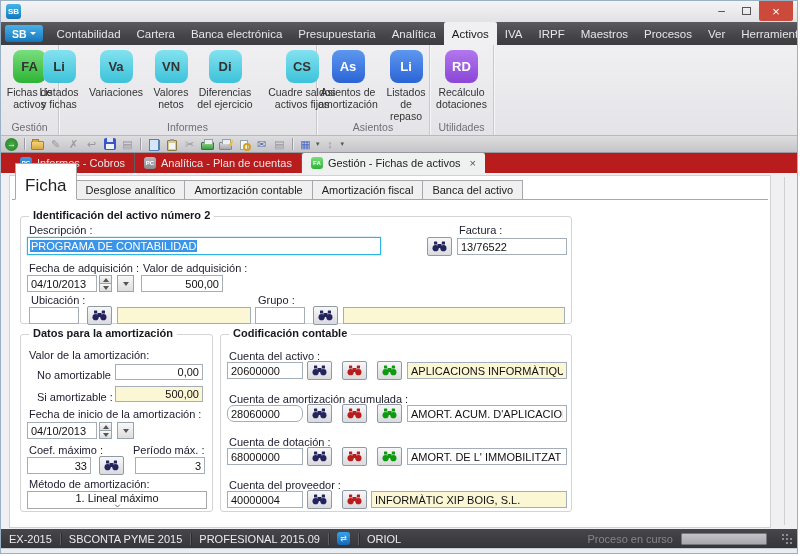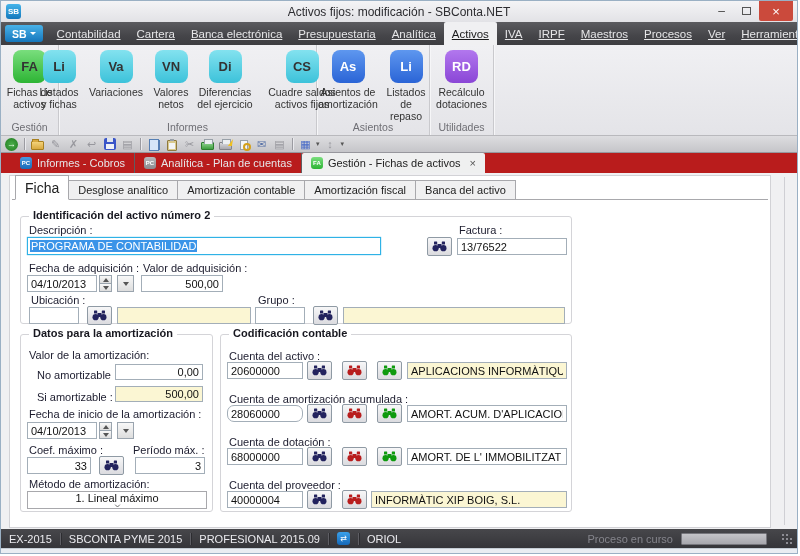--- a/index.html
+++ b/index.html
@@ -11,21 +11,21 @@
   .app-logo{width:15px;height:15px;margin-left:5px;border-radius:3px;background:linear-gradient(#45b4ea,#1478bc);color:#fff;font-size:8px;font-weight:bold;display:flex;align-items:center;justify-content:center;}
   .title{position:absolute;left:50%;transform:translateX(-50%);font-size:12px;color:#2c2c30;white-space:nowrap;}
   .winbtns{margin-left:auto;display:flex;align-items:flex-start;height:100%;}
   .wbtn{width:25px;height:20px;display:flex;align-items:center;justify-content:center;font-size:12px;color:#444;cursor:pointer;}
   .wbtn .maxglyph{width:9px;height:8px;border:1px solid #555;}
   .wbtn.close{width:34px;background:#cb4a3c;color:#fff;font-size:13px;border-radius:0 0 2px 2px;margin-right:4px;}
 
   
   .menubar{position:absolute;left:0;top:21px;right:0;height:23px;background:linear-gradient(#5b5b5f,#454549 60%,#3d3d41);display:flex;align-items:stretch;}
   .sb-btn{display:flex;align-items:center;gap:3px;margin:3px 6px 3px 4px;padding:0 7px;border-radius:3px;background:linear-gradient(#49b2e8,#1576bc);color:#fff;font-size:10.5px;font-weight:bold;cursor:pointer;}
-  .mitem{display:flex;align-items:center;padding:10px 8px;font-size:11.5px;color:#e6e6e8;cursor:pointer;white-space:nowrap;text-decoration:underline;}
+  .mitem{display:flex;align-items:center;padding:10px 8px;font-size:11.5px;color:#e6e6e8;cursor:pointer;white-space:nowrap;}
   .mitem.active{background:#f0f0f2;color:#1a1a1a;border-radius:2px 2px 0 0;}
   .m-arrow{font-size:7px;color:#d8d8dc;}
 
   
   .ribbon{position:absolute;left:0;top:44px;right:0;height:91px;background:linear-gradient(#f0f0f3,#e4e4e8);border-bottom:1px solid #b9b9bd;display:flex;}
   .rgroup{position:relative;height:100%;border-right:1px solid #c9c9cd;box-shadow:1px 0 0 #f6f6f8;display:flex;justify-content:center;}
   .rbtns{display:flex;align-items:flex-start;padding-top:5px;}
   .rbtn{display:flex;flex-direction:column;align-items:center;padding:0 2px;cursor:pointer;}
   .rico{width:33px;height:33px;border-radius:8px;display:flex;align-items:center;justify-content:center;font-weight:bold;font-size:13px;}
   .rico.green{background:linear-gradient(#79de7d,#2db434);color:#333;}
@@ -71,21 +71,21 @@
   .dtico.greeni{background:linear-gradient(#79de7d,#2db434);}
   .dtclose{margin-left:4px;font-size:11px;color:#555;cursor:pointer;}
 
   
   .content{position:absolute;left:0;top:172px;right:0;height:358px;background:#f0f0f2;}
   .panel{position:absolute;left:8px;top:2px;width:762px;bottom:3px;background:#fff;border:1px solid #d2d2d6;}
   .vline{position:absolute;right:12px;top:4px;bottom:6px;width:1px;background:#cfcfd4;}
   .formtabs{position:absolute;left:5px;top:4px;display:flex;align-items:flex-end;height:20px;}
   .ftab{padding:3px 9px 3px 9px;font-size:11px;color:#222;background:#f0f0f1;border:1px solid #a8a8ac;border-left:none;cursor:pointer;}
   .ftab:first-child{border-left:1px solid #a8a8ac;}
-  .ftab.active{background:#fff;border-bottom:1px solid #fff;padding-top:4px;font-size:14px;position:relative;z-index:2;}
+  .ftab.active{background:#fff;border-bottom:1px solid #fff;padding-top:12px;font-size:17px;position:relative;z-index:2;}
   .tabpage{position:absolute;left:2px;right:2px;top:23px;bottom:2px;background:#fff;border-top:1px solid #a8a8ac;}
 
   .gb{position:absolute;border:1px solid #d4d4d8;border-radius:3px;background:#fff;}
   .gtitle{position:absolute;top:-8px;left:8px;background:#fff;padding:0 4px;font-size:11px;font-weight:bold;color:#17171f;white-space:nowrap;}
   .flabel{position:absolute;font-size:11px;color:#1c1c2e;white-space:nowrap;}
   .fi{position:absolute;height:17px;border:1px solid #a3aeb8;background:#fff;font-family:"Liberation Sans",sans-serif;font-size:11px;padding:0 3px;color:#111;}
   .fi.num{text-align:right;}
   .fi.yellow{background:#fbf6d3;}
   .fi-desc{position:absolute;height:18px;border:1px solid #2fb2e6;box-shadow:0 0 1px #2fb2e6;background:#fff;display:flex;align-items:center;padding:0 2px;font-size:11px;}
   .fi-desc .sel{background:#3a94e8;color:#fff;padding:0 1px;white-space:nowrap;}
@@ -111,21 +111,20 @@
   .grip{position:absolute;right:5px;bottom:4px;width:2px;height:2px;background:#8d8d94;box-shadow:-4px -4px 0 #8d8d94,-8px -8px 0 #8d8d94,-4px 0 0 #8d8d94,0 -4px 0 #8d8d94, -8px -4px 0 #8d8d94, -4px -8px 0 #8d8d94;}
   .bottomedge{position:absolute;left:0;right:0;bottom:0;height:5px;background:#e9edf2;border-top:1px solid #c4ccd4;}
 </style>
 </head>
 <body>
 
 <div class="window">
 
   <div class="titlebar">
     <span class="app-logo">SB</span>
-    <span class="title">Activos fijos: modificación - SBConta.NET</span>
     <span class="winbtns">
       <span class="wbtn">–</span>
       <span class="wbtn">
           <span class="maxglyph"></span>
         </span>
       <span class="wbtn close">×</span>
     </span>
   </div>
 
   <div class="menubar">

